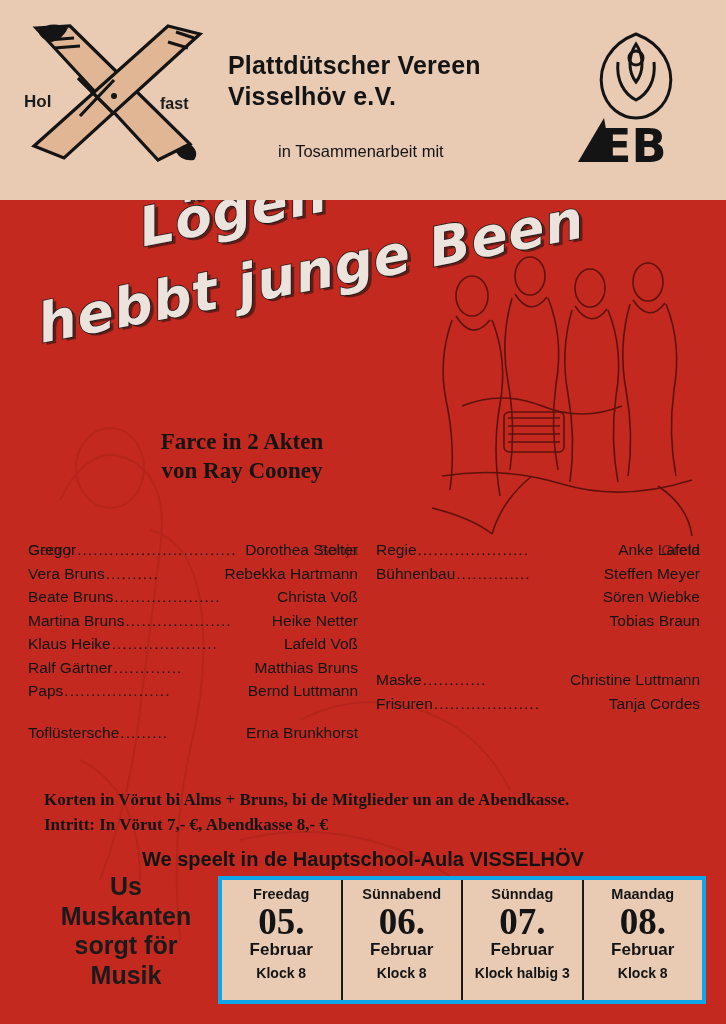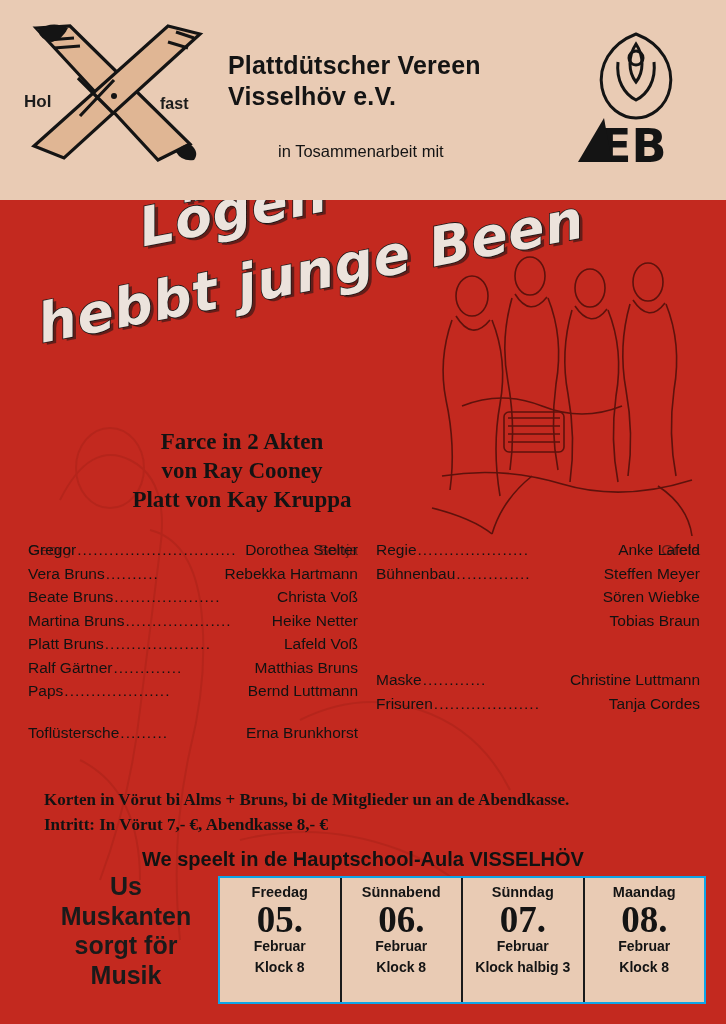--- a/index.html
+++ b/index.html
@@ -218,21 +218,21 @@
   }
 
   
   .dates {
     position: absolute;
     left: 218px;
     top: 676px;
     width: 488px;
     height: 128px;
     background: #e9cbb4;
-    border: 2px solid #0ea5e9;
+    border: 4px solid #0ea5e9;
     display: flex;
     box-sizing: border-box;
   }
   .date-cell {
     flex: 1 1 0;
     border-right: 2px solid #1a1a1a;
     box-sizing: border-box;
     text-align: center;
     padding-top: 6px;
     color: #141414;
@@ -242,21 +242,21 @@
     font-size: 14.5px;
     font-weight: bold;
   }
   .date-num {
     font-size: 37px;
     font-weight: bold;
     font-family: "Liberation Serif", serif;
     line-height: 1.08;
   }
   .date-month {
-    font-size: 14px;
+    font-size: 17px;
     font-weight: bold;
     margin-top: -2px;
   }
   .date-time {
     font-size: 14px;
     font-weight: bold;
     margin-top: 5px;
   }
 </style>
 </head>
@@ -352,21 +352,20 @@
     </div>
 
     <div class="title-wrap">
       <div class="title-line l1">Lögen</div>
       <div class="title-line l2">hebbt junge Been</div>
     </div>
 
     <div class="subtitle">
       <div>Farce in 2 Akten</div>
       <div>von Ray Cooney</div>
-      <div>Platt von Kay Kruppa</div>
     </div>
 
     <div class="cast">
 
       <div class="cast-col left">
         <div class="cast-row cast-overlap">
           <span class="role">Gregor</span>
           <span class="dots">..............................</span>
           <span class="actor">Dorothea Stelter</span>
           <span class="ghost-name">
@@ -383,21 +382,21 @@
           <span class="role">Beate Bruns</span>
           <span class="dots">....................</span>
           <span class="actor">Christa Voß</span>
         </div>
         <div class="cast-row">
           <span class="role">Martina Bruns</span>
           <span class="dots">....................</span>
           <span class="actor">Heike Netter</span>
         </div>
         <div class="cast-row">
-          <span class="role">Platt Bruns</span>
+          <span class="role">Klaus Heike</span>
           <span class="dots">....................</span>
           <span class="actor">Lafeld Voß</span>
         </div>
         <div class="cast-row">
           <span class="role">Ralf Gärtner</span>
           <span class="dots">.............</span>
           <span class="actor">Matthias Bruns</span>
         </div>
         <div class="cast-row">
           <span class="role">Paps</span>

